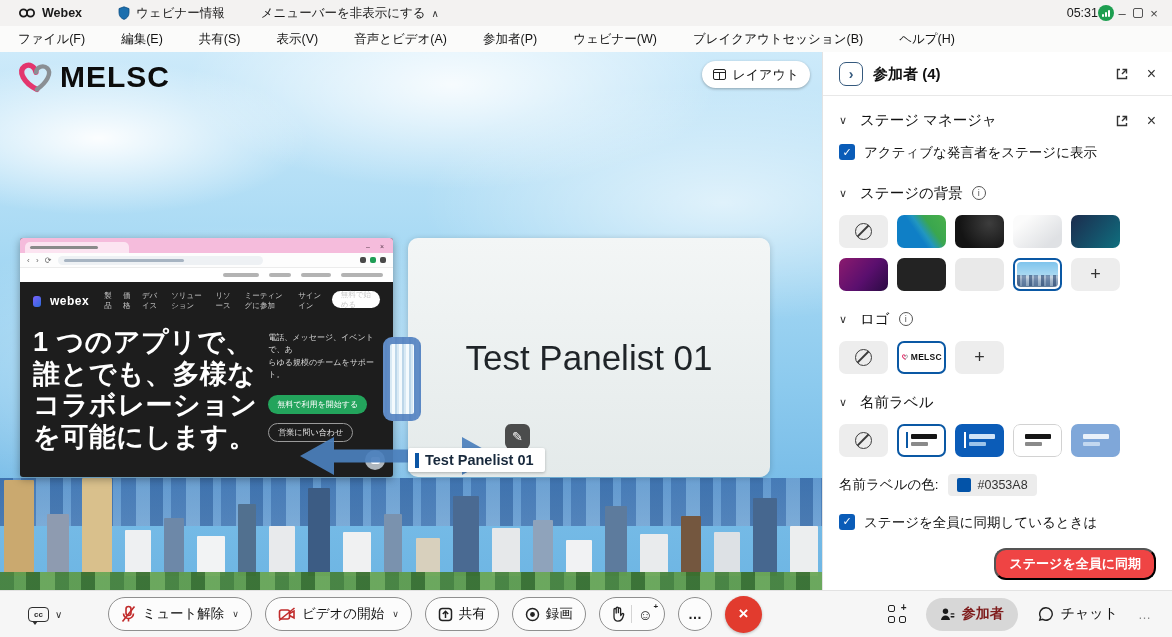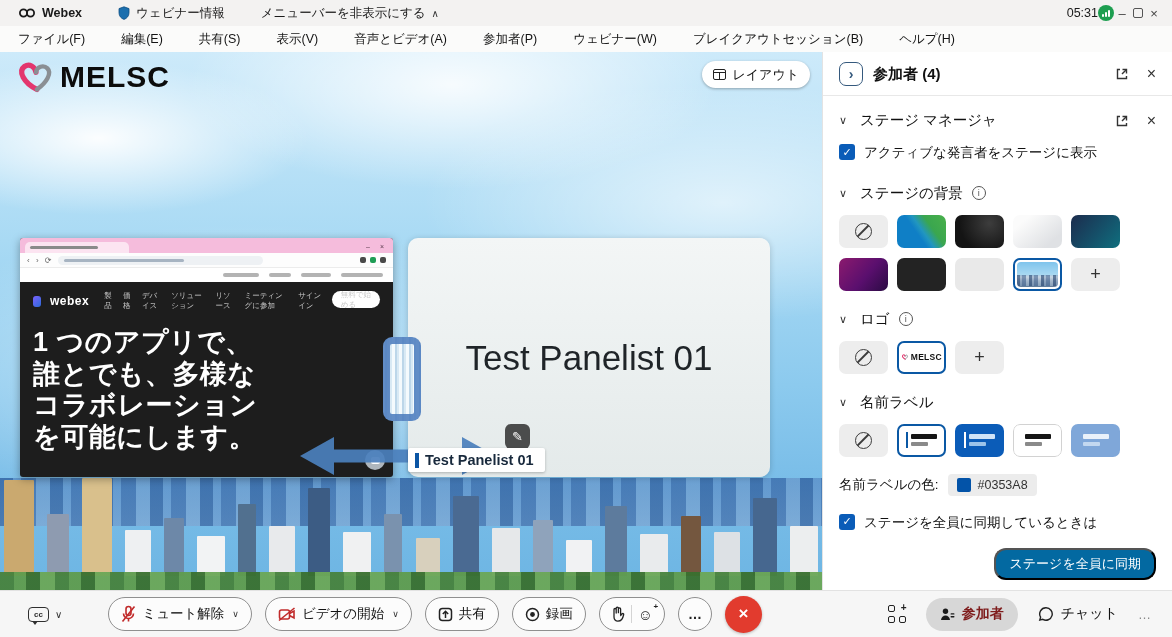--- a/index.html
+++ b/index.html
@@ -150,22 +150,22 @@
   .b2 { width:17px; height:4px; border-radius:1px; }
   .f-nl1 { background:#fff; }
   .f-nl2 { background:#0b5cb8; }
   .f-nl3 { background:#fff; border:1px solid #d2d2d2; border-radius:7px; }
   .f-nl4 { background:#7fa7d9; }
   .color-row { display:flex; align-items:center; gap:9px; margin-top:17px; }
   .color-label { font-size:13.5px; color:#111; }
   .color-chip { display:flex; align-items:center; gap:7px; background:#ececec; border-radius:4px; padding:4px 9px; cursor:pointer; }
   .color-chip i { width:14px; height:14px; background:#0353A8; border-radius:2px; }
   .color-chip span { font-size:12.5px; color:#333; }
-  .sync-btn { margin-top:auto; align-self:flex-end; margin-bottom:10px; background:#0369a1; color:#fff;
-    border-radius:12px; padding:5px 13px; font-size:13px; cursor:pointer; }
+  .sync-btn { margin-top:auto; align-self:flex-end; margin-bottom:10px; background:#ef4444; color:#fff;
+    border-radius:12px; padding:5px 13px; font-size:13px; cursor:pointer;font-weight:bold; }
 
   
   .pop { width:14px; height:14px; cursor:pointer; }
 
   
   .toolbar { position:absolute; top:590px; left:0; width:1172px; height:47px; background:#f6f6f6;
     border-top:1px solid #e2e2e2; display:flex; align-items:center; padding:0 14px; }
   .cc-group { display:flex; align-items:center; gap:6px; margin-left:14px; cursor:pointer; }
   .cc-ico { width:21px; height:15px; border:1.5px solid #2f2f2f; border-radius:4px; position:relative;
     display:flex; align-items:center; justify-content:center; font-size:8px; font-weight:700; color:#2f2f2f; }
@@ -323,20 +323,28 @@
             <span class="sh-cta">無料で始める</span>
           </div>
         </div>
         <div class="sh-cols">
           <div class="sh-heading">
             <div>1 つのアプリで、</div>
             <div>誰とでも、多様な</div>
             <div>コラボレーション</div>
             <div>を可能にします。</div>
           </div>
+          <div class="sh-rcol">
+            <div class="sh-sub">
+              <div>電話、メッセージ、イベントで、あ</div>
+              <div>らゆる規模のチームをサポート。</div>
+            </div>
+            <div><span class="sh-btn1">無料で利用を開始する</span></div>
+            <div><span class="sh-btn2">営業に問い合わせ</span></div>
+          </div>
         </div>
         <div class="sh-bubble">
             <b></b>
           </div>
       </div>
     </div>
 
     <div class="tile">
       <span class="bigname">Test Panelist 01</span>
     </div>

